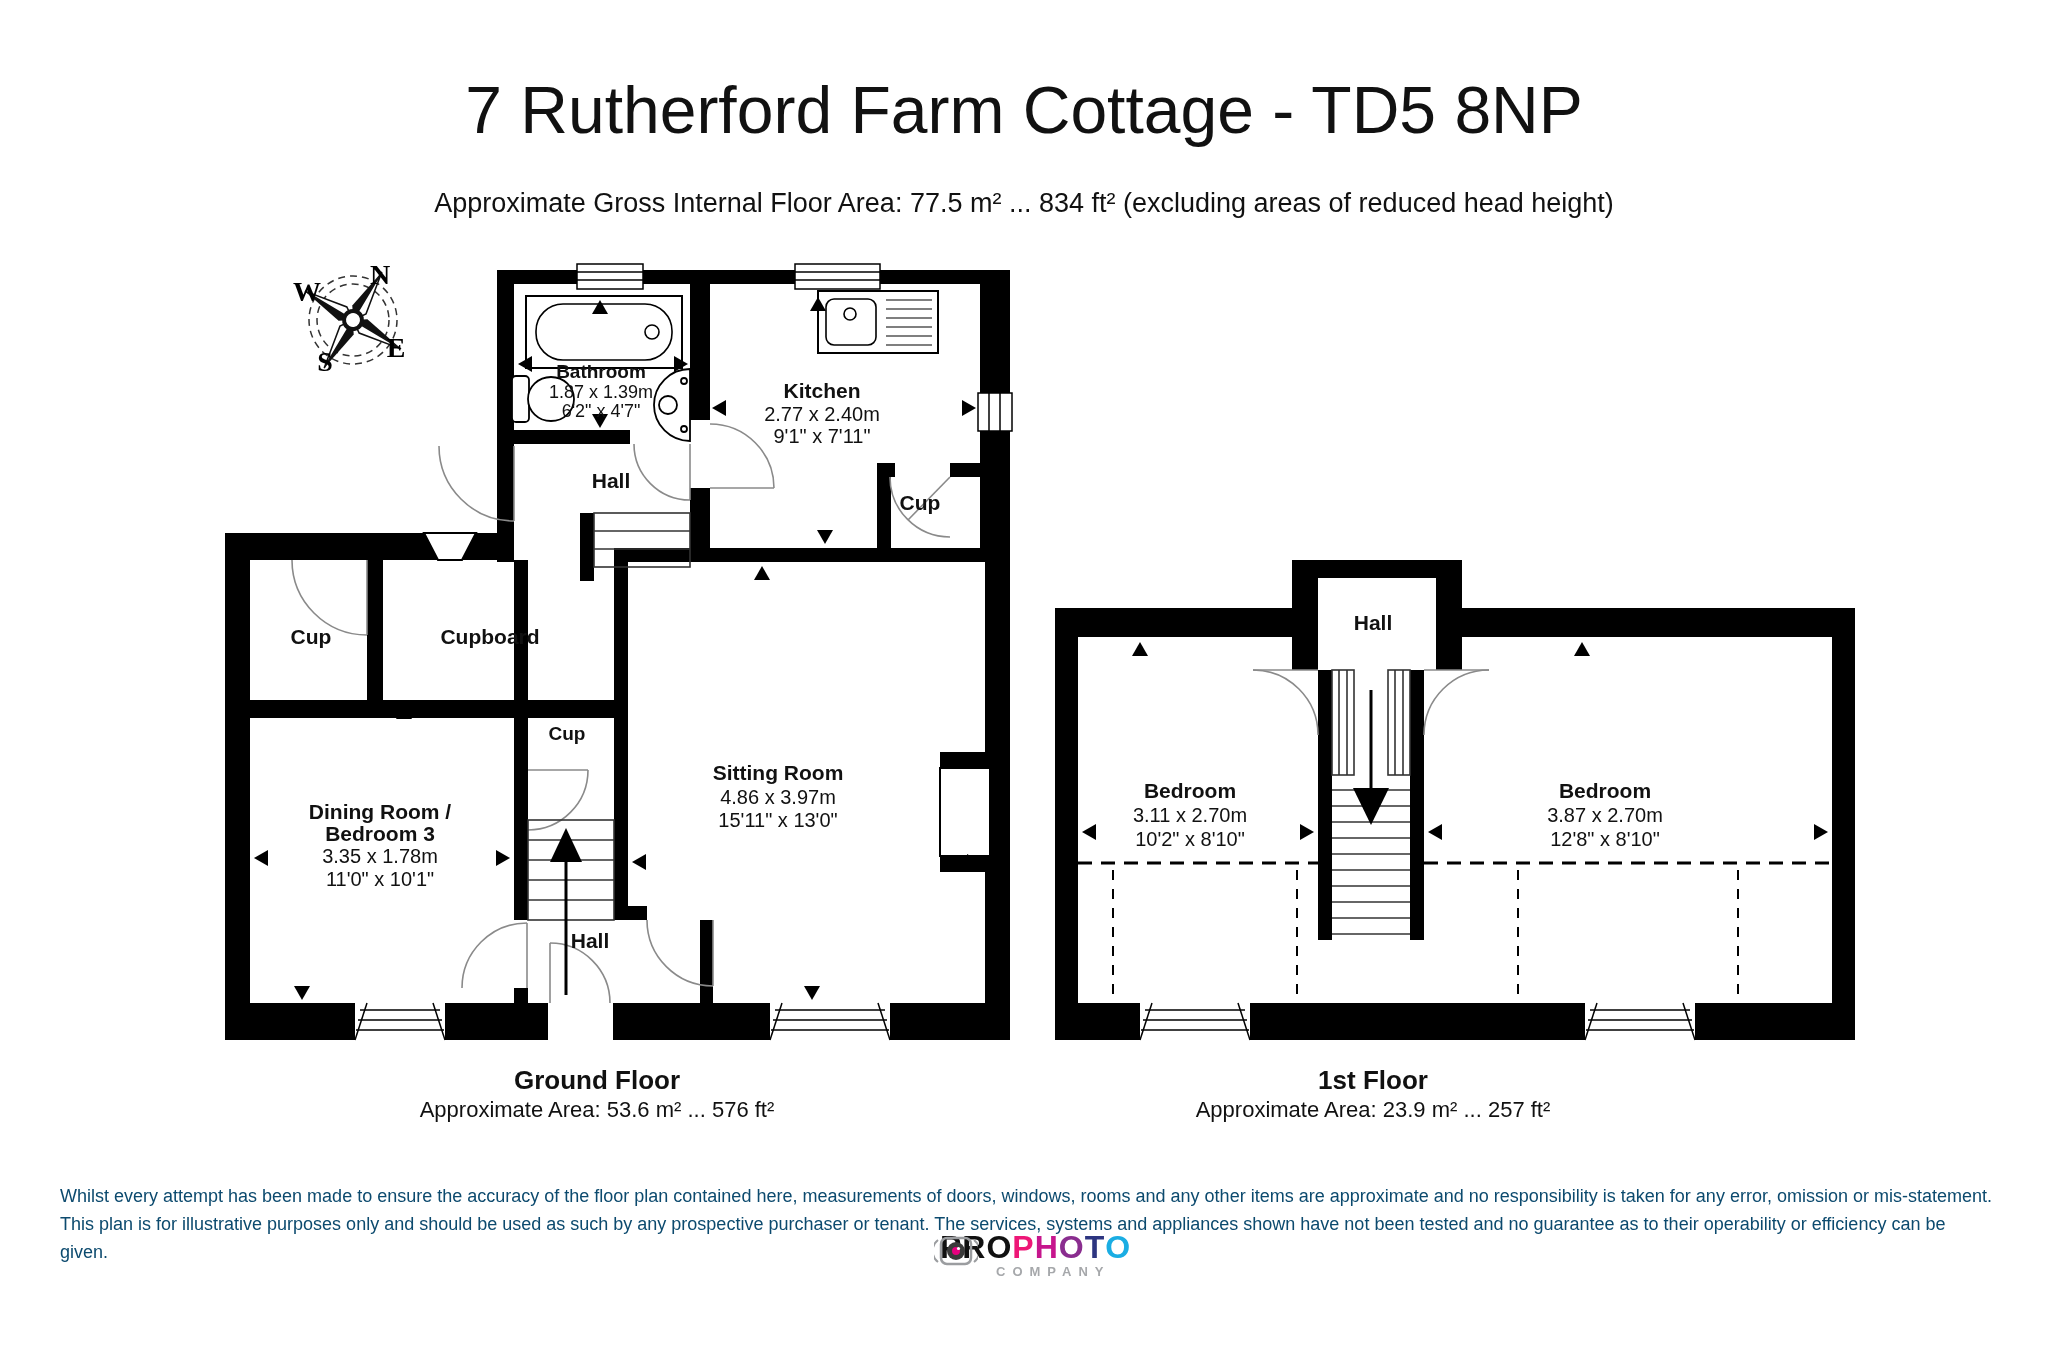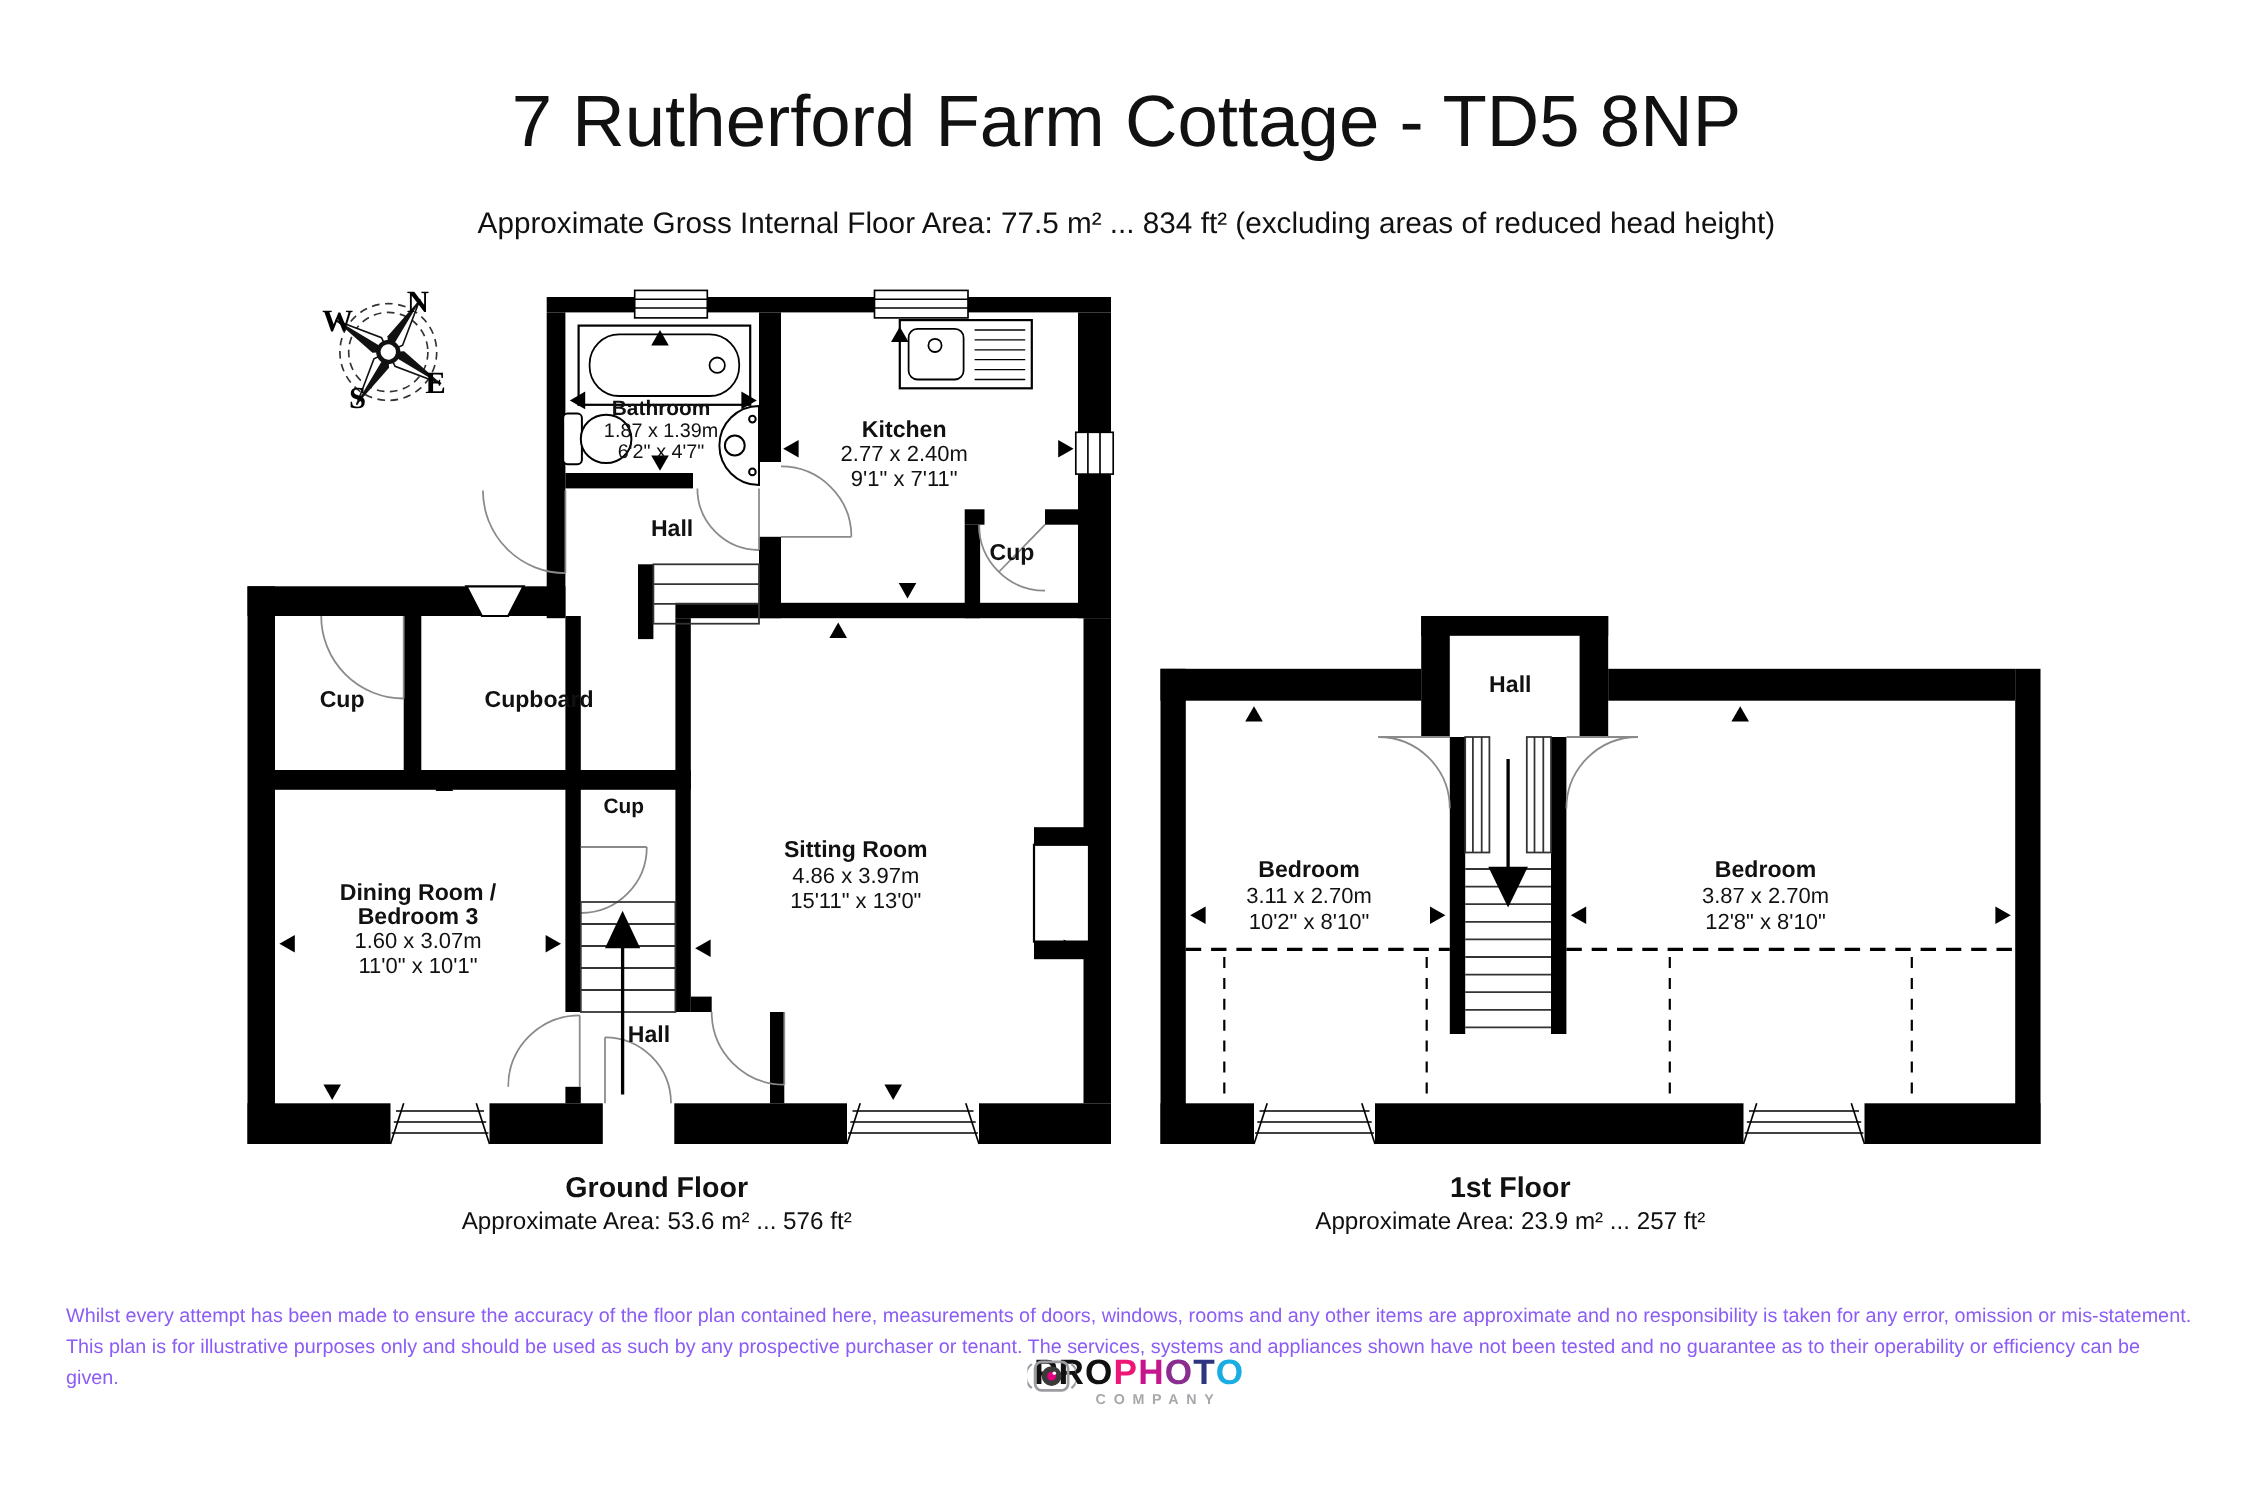--- a/index.html
+++ b/index.html
@@ -8,21 +8,21 @@
   svg{position:absolute;left:0;top:0;}
   .lbl{position:absolute;transform:translate(-50%,-50%);white-space:nowrap;text-align:center;color:#111;}
   .rm{font-weight:bold;font-size:21px;}
   .rm-sm{font-weight:bold;font-size:19px;}
   .dim{font-size:20px;}
   .dim-sm{font-size:18px;}
   .cap-t{font-weight:bold;font-size:26px;}
   .cap-a{font-size:22px;}
   .title{font-size:66px;letter-spacing:0px;}
   .subtitle{font-size:27px;}
-  .disclaimer{position:absolute;left:60px;top:1182px;width:1932px;font-size:18px;line-height:28px;color:#8b5cf6;}
+  .disclaimer{position:absolute;left:60px;top:1182px;width:1932px;font-size:18px;line-height:28px;color:#0c4a6e;}
   .logo{position:absolute;left:934px;top:1232px;display:flex;align-items:flex-start;}
   .logo-text{margin-left:6px;}
   .logo-main{font-size:32px;font-weight:bold;letter-spacing:1px;line-height:30px;font-family:"Liberation Sans",sans-serif;}
   .logo-main span{display:inline-block;}
   .logo-company{font-size:13px;letter-spacing:7px;color:#a6a8ab;margin-left:56px;margin-top:2px;font-weight:bold;}
 </style>
 </head>
 <body>
 
 <div id="canvas">
@@ -331,21 +331,21 @@
 <div class="lbl dim" style="left:822px;top:436px;">9'1" x 7'11"</div>
 
 <div class="lbl rm" style="left:920px;top:503px;">Cup</div>
 <div class="lbl rm" style="left:611px;top:481px;">Hall</div>
 <div class="lbl rm" style="left:311px;top:637px;">Cup</div>
 <div class="lbl rm" style="left:490px;top:637px;">Cupboard</div>
 <div class="lbl rm-sm" style="left:567px;top:734px;">Cup</div>
 
 <div class="lbl rm" style="left:380px;top:812px;">Dining Room /</div>
 <div class="lbl rm" style="left:380px;top:834px;">Bedroom 3</div>
-<div class="lbl dim" style="left:380px;top:856px;">1.60 x 3.07m</div>
+<div class="lbl dim" style="left:380px;top:856px;">3.35 x 1.78m</div>
 <div class="lbl dim" style="left:380px;top:879px;">11'0" x 10'1"</div>
 
 <div class="lbl rm" style="left:778px;top:773px;">Sitting Room</div>
 <div class="lbl dim" style="left:778px;top:797px;">4.86 x 3.97m</div>
 <div class="lbl dim" style="left:778px;top:820px;">15'11" x 13'0"</div>
 
 <div class="lbl rm" style="left:590px;top:941px;">Hall</div>
 
 <div class="lbl cap-t" style="left:597px;top:1080px;">Ground Floor</div>
 <div class="lbl cap-a" style="left:597px;top:1110px;">Approximate Area: 53.6 m² ... 576 ft²</div>

